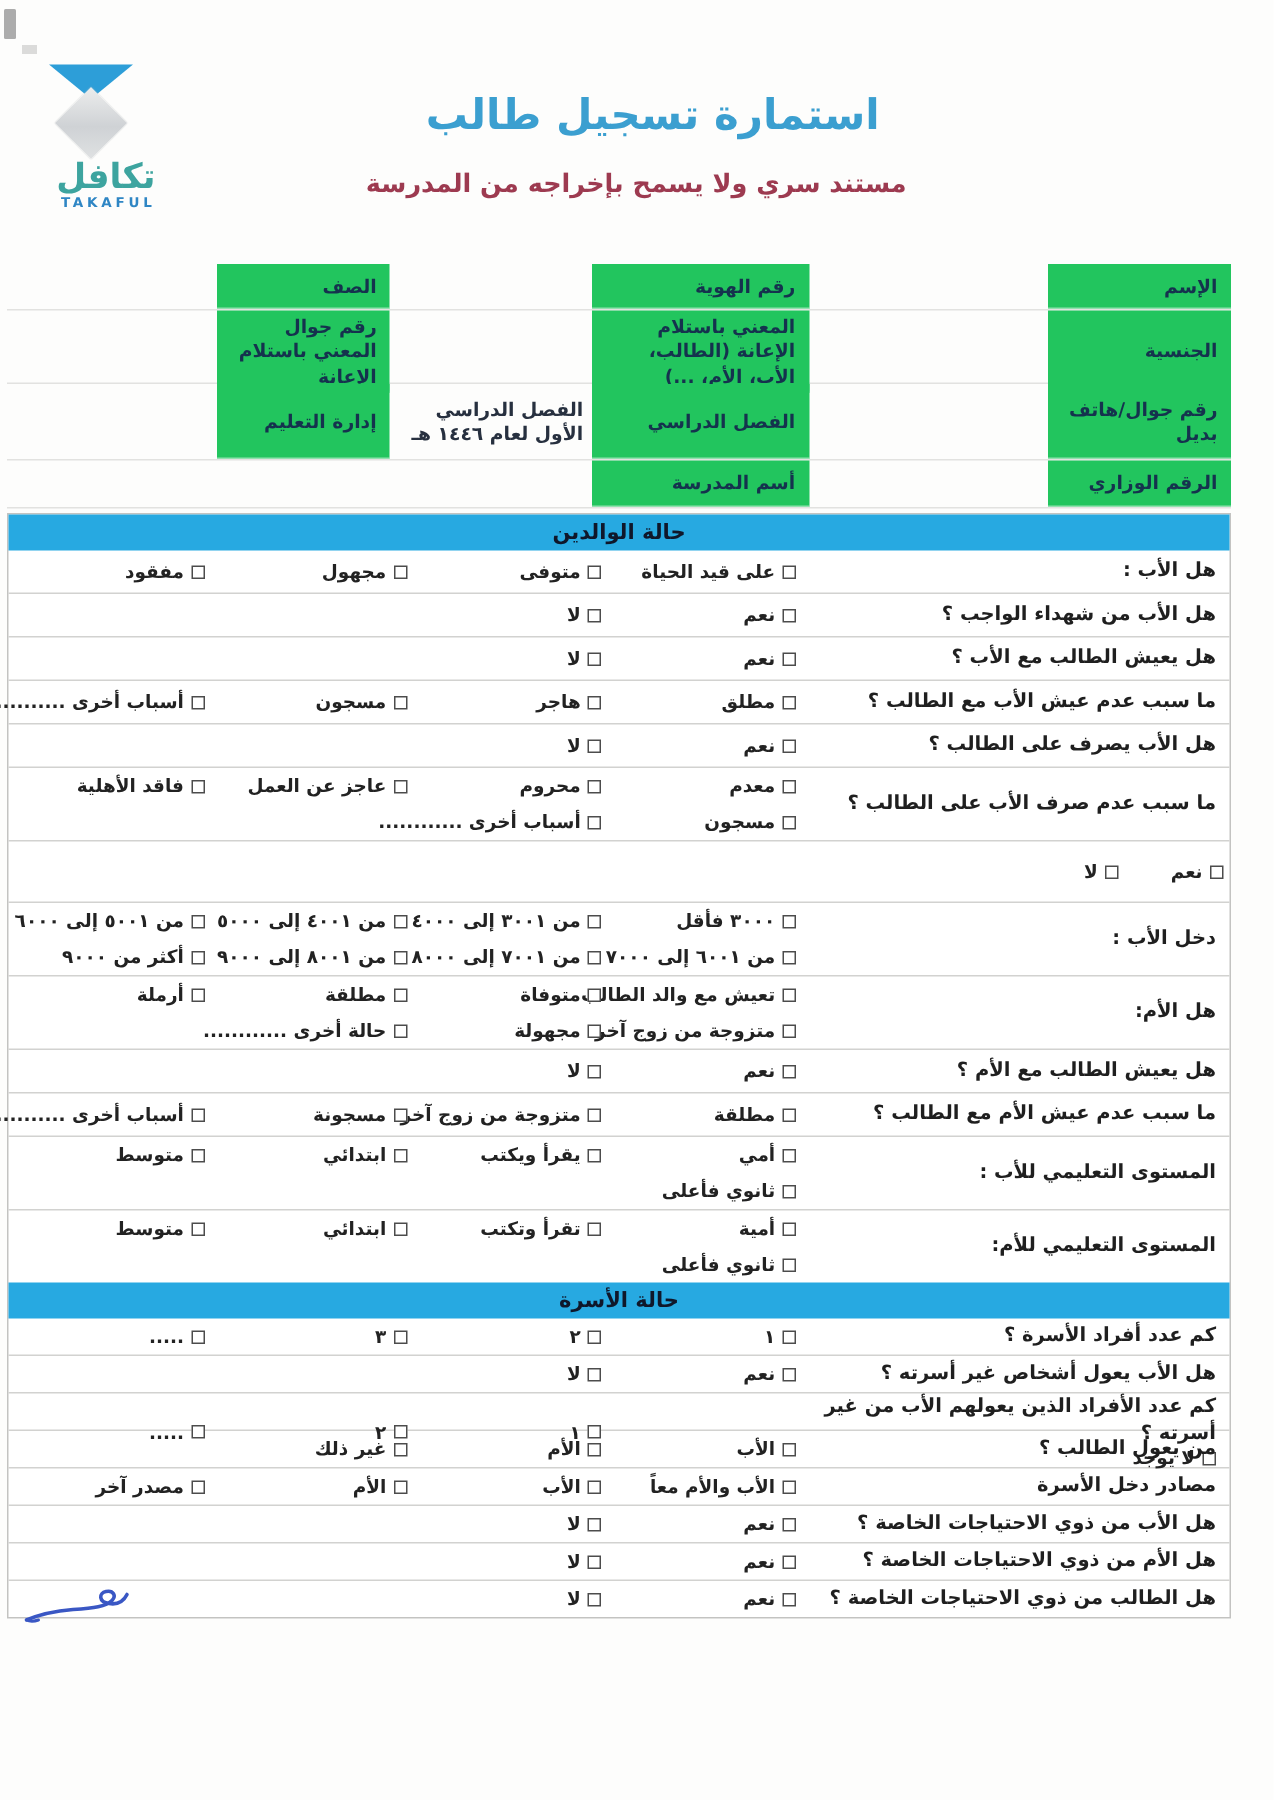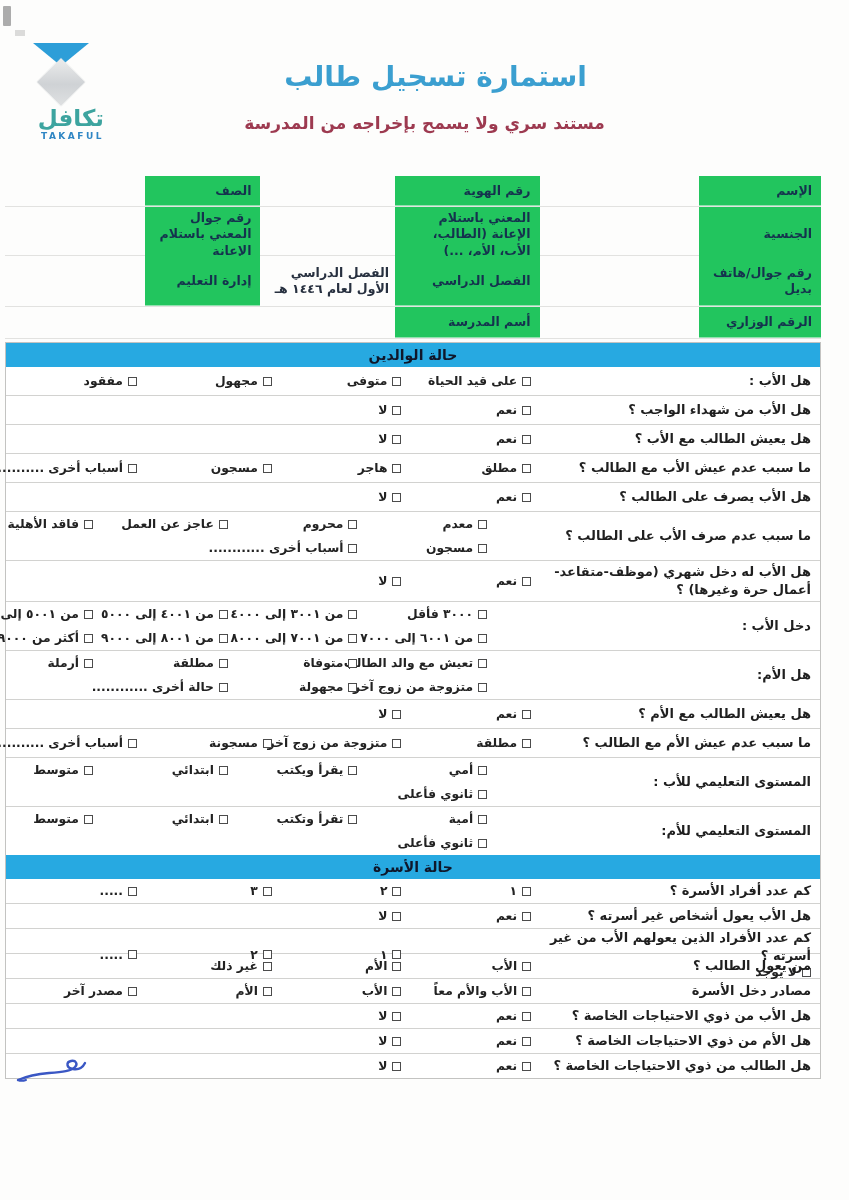--- a/index.html
+++ b/index.html
@@ -42,21 +42,21 @@
     font-size:12.5px;font-weight:700;color:#27303f;line-height:1.3;}
 
   
   .mtable{position:absolute;top:342px;right:28px;left:5px;border:1px solid #c3c3c1;background:#fff;}
   .secbar{
     background:#27a9e1;color:#0f172a;font-size:14px;font-weight:700;
     text-align:center;height:24px;line-height:24px;
   }
   .frow{display:grid;grid-template-columns:35% 65%;align-items:center;border-top:1px solid #d2d2d0;}
   .frow.first{border-top:none;}
-  .r-s{height:28px;} .r-d{height:48px;gap:44px;} .r-q{height:40px;} .r-f{height:24px;}
+  .r-s{height:28px;} .r-d{height:48px;} .r-q{height:40px;} .r-f{height:24px;}
   .qcell{
     font-size:13px;font-weight:700;color:#1f1f1f;line-height:1.35;
     padding:0 9px;display:flex;align-items:center;flex-wrap:wrap;gap:0 6px;
   }
   .opts{display:flex;flex-direction:column;justify-content:center;height:100%;}
   .optline{display:grid;grid-template-columns:24.5% 24.5% 25.5% 25.5%;align-items:center;flex:1;}
   .ocell{display:flex;align-items:center;justify-content:flex-start;padding-inline-start:4px;min-height:18px;}
   .opt{display:inline-flex;align-items:center;font-size:12.3px;font-weight:700;color:#222;white-space:nowrap;}
   .cb{
     display:inline-block;width:7px;height:7px;border:1.4px solid #4c4c4c;background:#fff;
@@ -298,23 +298,20 @@
               <span class="cb"></span>
               <span>أسباب أخرى ............</span>
             </span>
           </div>
           <div class="ocell"></div>
           <div class="ocell"></div>
         </div>
       </div>
     </div>
     <div class="frow r-q">
-      <div class="qcell">
-        <span>هل الأب له دخل شهري (موظف-متقاعد-أعمال حرة وغيرها) ؟</span>
-      </div>
       <div class="opts">
         <div class="optline">
           <div class="ocell">
             <span class="opt">
               <span class="cb"></span>
               <span>نعم</span>
             </span>
           </div>
           <div class="ocell">
             <span class="opt">

